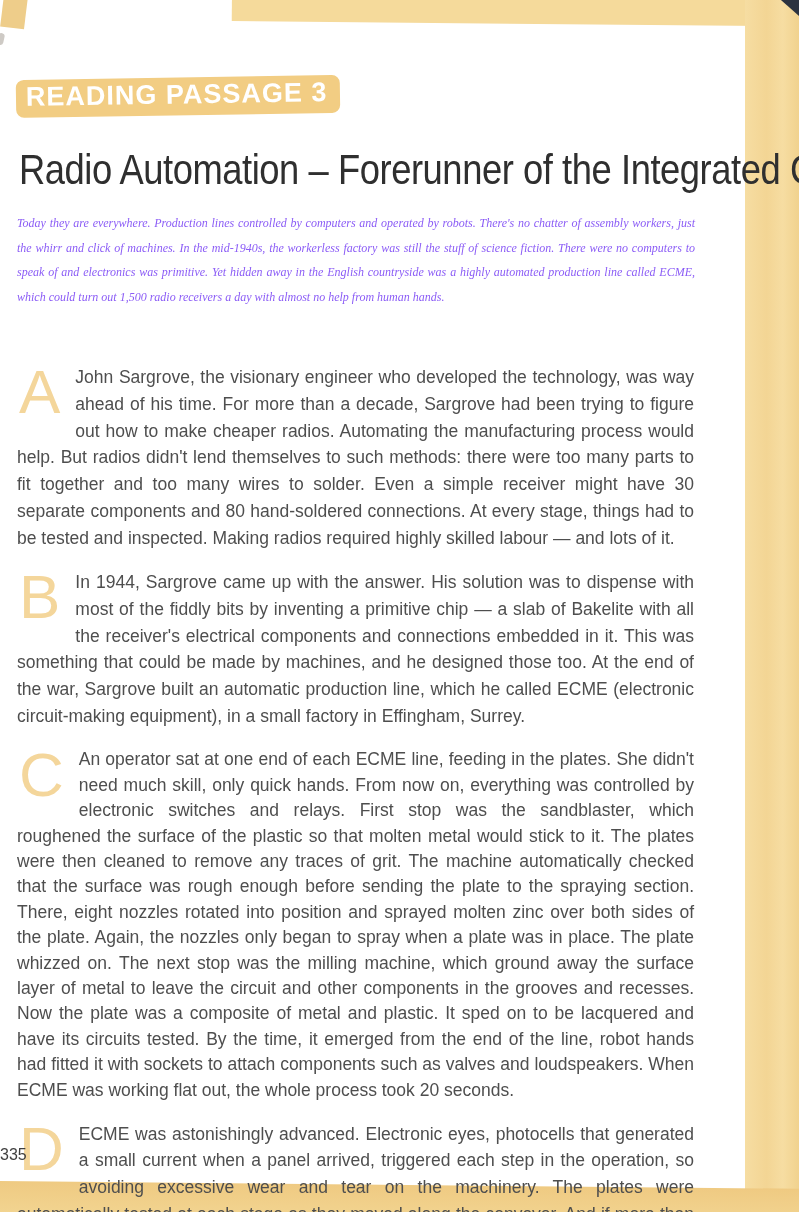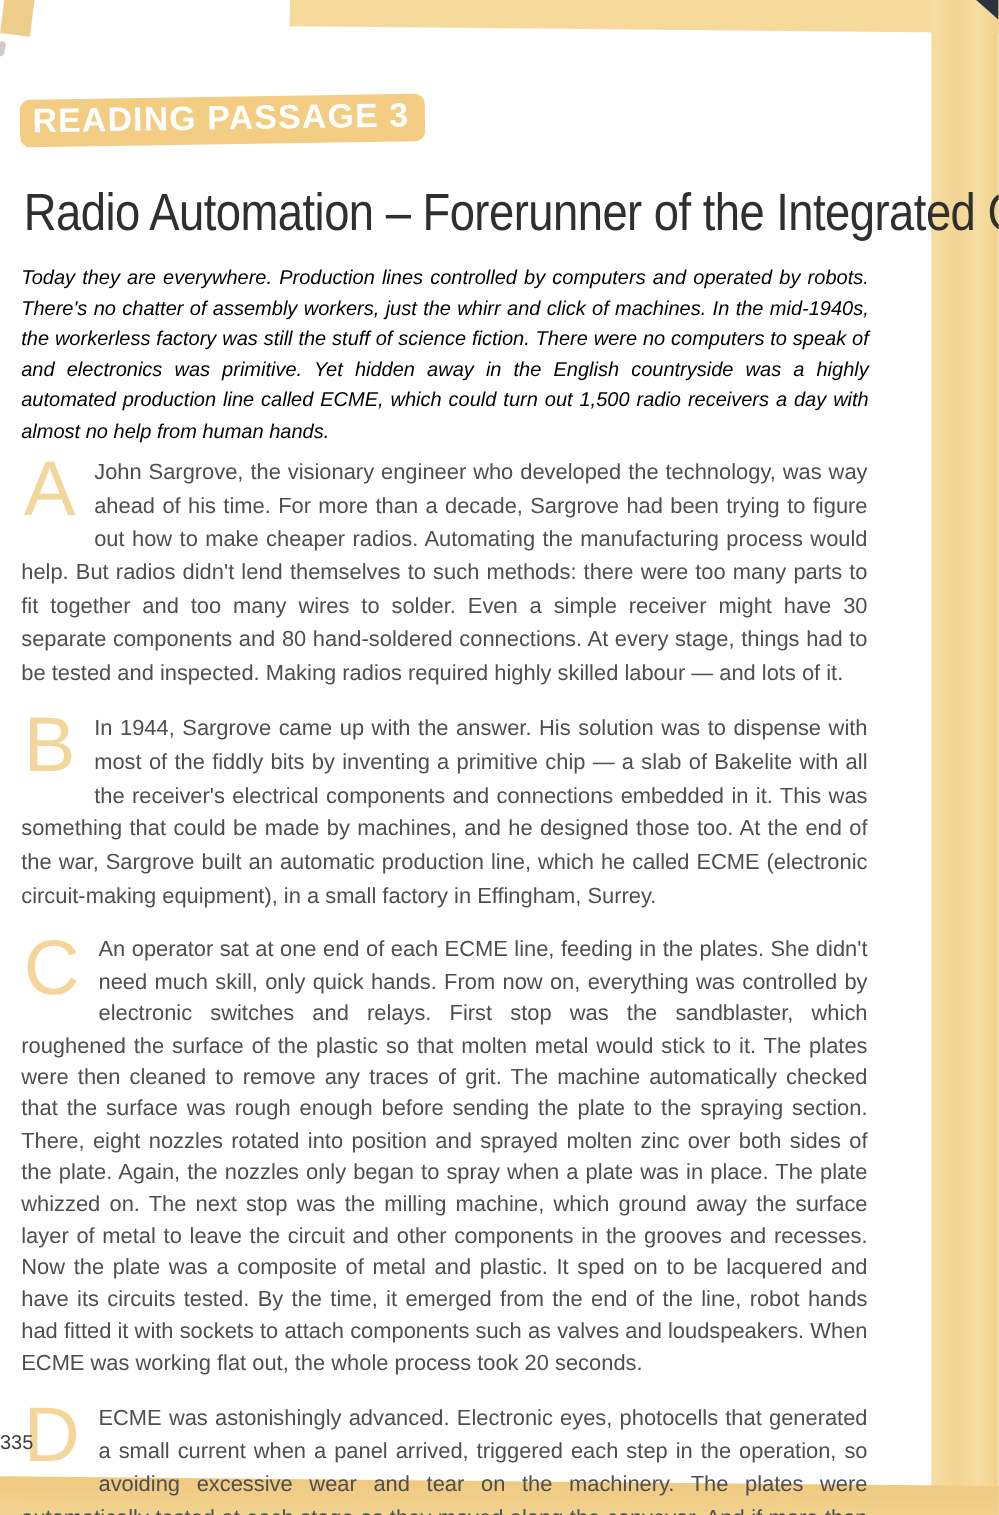--- a/index.html
+++ b/index.html
@@ -45,22 +45,22 @@
     white-space:nowrap;
   }
   .title{
     position:absolute;top:146px;left:19px;width:760px;
     font-size:42px;color:#2f2f2f;letter-spacing:-0.5px;
     transform:scaleX(0.865);transform-origin:left center;
     white-space:nowrap;
   }
   .intro{
     position:absolute;top:211px;left:17px;width:678px;
-    font-family:Liberation Sans, sans-serif;font-style:italic;
-    font-size:16px;line-height:24.5px;color:#000000;
+    font-family:Liberation Serif, serif;font-style:italic;
+    font-size:12px;line-height:24.5px;color:#8b5cf6;
     text-align:justify;
   }
   .paras{
     position:absolute;top:364px;left:17px;width:677px;
   }
   .para{
     font-size:17.5px;line-height:26.8px;color:#4e4e4e;
     text-align:justify;margin-bottom:13px;
   }
   .para.tight{line-height:25.4px;}

